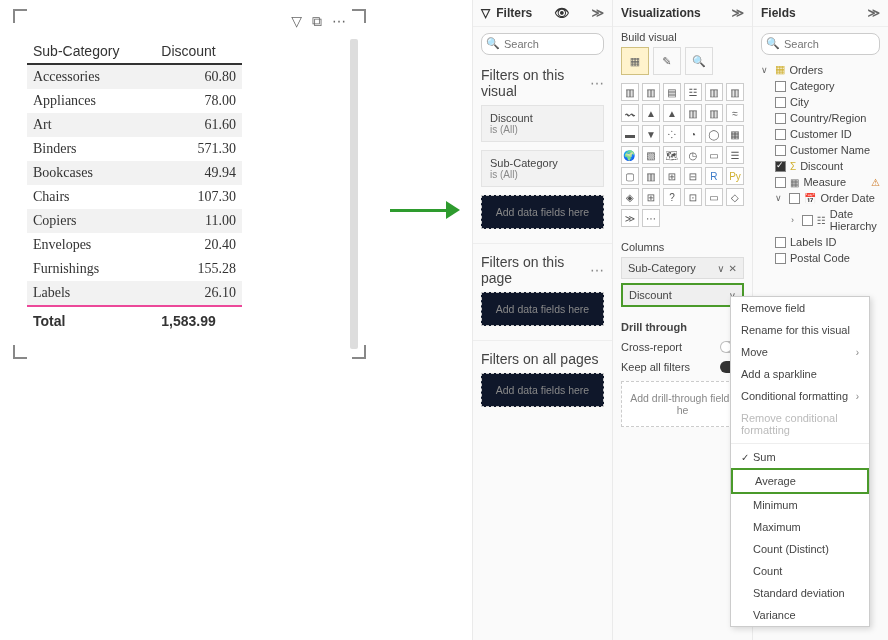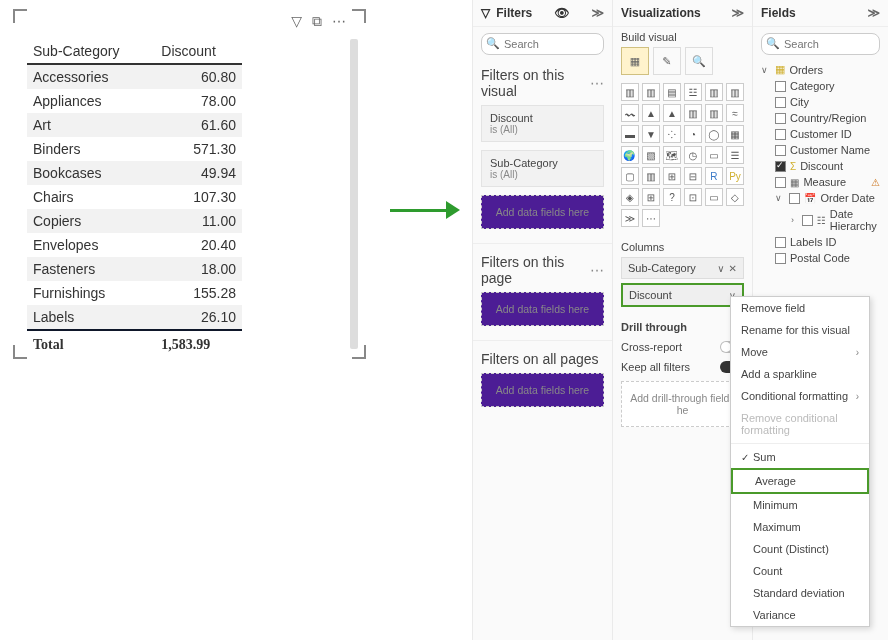--- a/index.html
+++ b/index.html
@@ -9,46 +9,46 @@
   .table-visual { position: absolute; left: 12px; top: 8px; width: 355px; height: 352px; border: 1px solid transparent; }
   .table-visual .corner { position: absolute; width: 14px; height: 14px; }
   .corner.tl { left: 0; top: 0; border-left: 2px solid #888; border-top: 2px solid #888; }
   .corner.tr { right: 0; top: 0; border-right: 2px solid #888; border-top: 2px solid #888; }
   .corner.bl { left: 0; bottom: 0; border-left: 2px solid #888; border-bottom: 2px solid #888; }
   .corner.br { right: 0; bottom: 0; border-right: 2px solid #888; border-bottom: 2px solid #888; }
   .table-toolbar { position:absolute; top:4px; right:20px; display:flex; gap:10px; color:#666; font-size:14px; }
   .table-inner { padding: 30px 14px 8px 14px; }
   .tbl { width: 215px; font-size: 14px; border-collapse: collapse; }
   .tbl thead td { border-bottom: 2px solid #333; padding: 4px 6px; font-weight: 400; }
-  .tbl tbody td { padding: 4px 6px; }
+  .tbl tbody td { padding: 4px 6px; font-family: Liberation Serif, serif; }
   .tbl tbody tr td:last-child { text-align: right; }
   .tbl thead td:last-child { text-align: left; }
   .tbl tbody tr.alt { background:#f2f2f2; }
-  .tbl tfoot td { border-top: 2px solid #0f172a; padding: 6px; font-weight:700;font-family:Liberation Serif, serif; }
+  .tbl tfoot td { border-top: 2px solid #ec4899; padding: 6px; font-weight:700; }
   .tbl tfoot td:last-child { text-align:left; }
   .table-scrollbar { position:absolute; right:8px; top:30px; width:8px; height:310px; background:#ddd; border-radius:2px; }
   
   
   .arrow { position:absolute; left:390px; top:200px; width:70px; height:20px; }
   .arrow-line { position:absolute; top:9px; left:0; width:56px; height:3px; background:#2e9b2e; }
   .arrow-head { position:absolute; right:0; top:1px; width:0; height:0; border-left:14px solid #2e9b2e; border-top:9px solid transparent; border-bottom:9px solid transparent; }
   
   
   .panels { position:absolute; left:472px; top:0; right:0; bottom:0; display:flex; background:#fafafa; }
   .pane { border-left:1px solid #eaeaea; display:flex; flex-direction:column; font-size:11px; color:#444; }
   .pane-header { display:flex; align-items:center; gap:6px; padding:6px 8px; font-size:12px; font-weight:600; color:#333; border-bottom:1px solid #eee; }
   .collapse { margin-left:auto; color:#666; font-size:12px; }
   .search { margin:6px 8px; position:relative; }
   .search input { width:100%; padding:4px 6px 4px 22px; border:1px solid #ccc; border-radius:8px; font-size:11px; background:#fff; color:#666; }
   .search .sicon { position:absolute; left:5px; top:4px; font-size:11px; color:#888; }
   .section-label { padding:6px 8px 4px; font-size:14px; color:#444; display:flex; align-items:center; }
   .section-label .dots { margin-left:auto; color:#888; }
   .filter-card { margin: 2px 8px 6px; padding:6px 8px; background:#f2f2f2; border:1px solid #e3e3e3; font-size:11px; }
   .filter-card .sub { color:#888; font-size:10px; }
-  .add-fields { margin:2px 8px 10px; padding:10px 6px; border:1px dashed #ccc; text-align:center; color:#888; font-size:10.5px; background:#4c1d95; }
+  .add-fields { margin:2px 8px 10px; padding:10px 6px; border:1px dashed #ccc; text-align:center; color:#888; font-size:10.5px; background:#0f172a; }
   .divider { border-top:1px solid #eee; margin:4px 0; }
   
   
   .viz-icons { display:flex; gap:4px; padding:4px 8px; align-items:center; }
   .viz-mode { width:28px; height:28px; border:1px solid #ddd; display:flex; align-items:center; justify-content:center; color:#666; }
   .viz-mode.sel { background:#fff3cc; border-color:#d0c080; }
   .viz-grid { display:grid; grid-template-columns: repeat(6, 18px); gap:3px; padding:4px 8px 8px; }
   .viz-cell { width:18px; height:18px; border:1px solid #ccc; display:flex; align-items:center; justify-content:center; font-size:10px; color:#555; background:#fff; }
   
   .columns-label { padding:6px 8px 4px; font-size:11px; color:#444; }
@@ -132,24 +132,20 @@
             <td>Chairs</td>
             <td>107.30</td>
           </tr>
           <tr class="alt">
             <td>Copiers</td>
             <td>11.00</td>
           </tr>
           <tr>
             <td>Envelopes</td>
             <td>20.40</td>
-          </tr>
-          <tr class="alt">
-            <td>Fasteners</td>
-            <td>18.00</td>
           </tr>
           <tr>
             <td>Furnishings</td>
             <td>155.28</td>
           </tr>
           <tr class="alt">
             <td>Labels</td>
             <td>26.10</td>
           </tr>
         </tbody>

